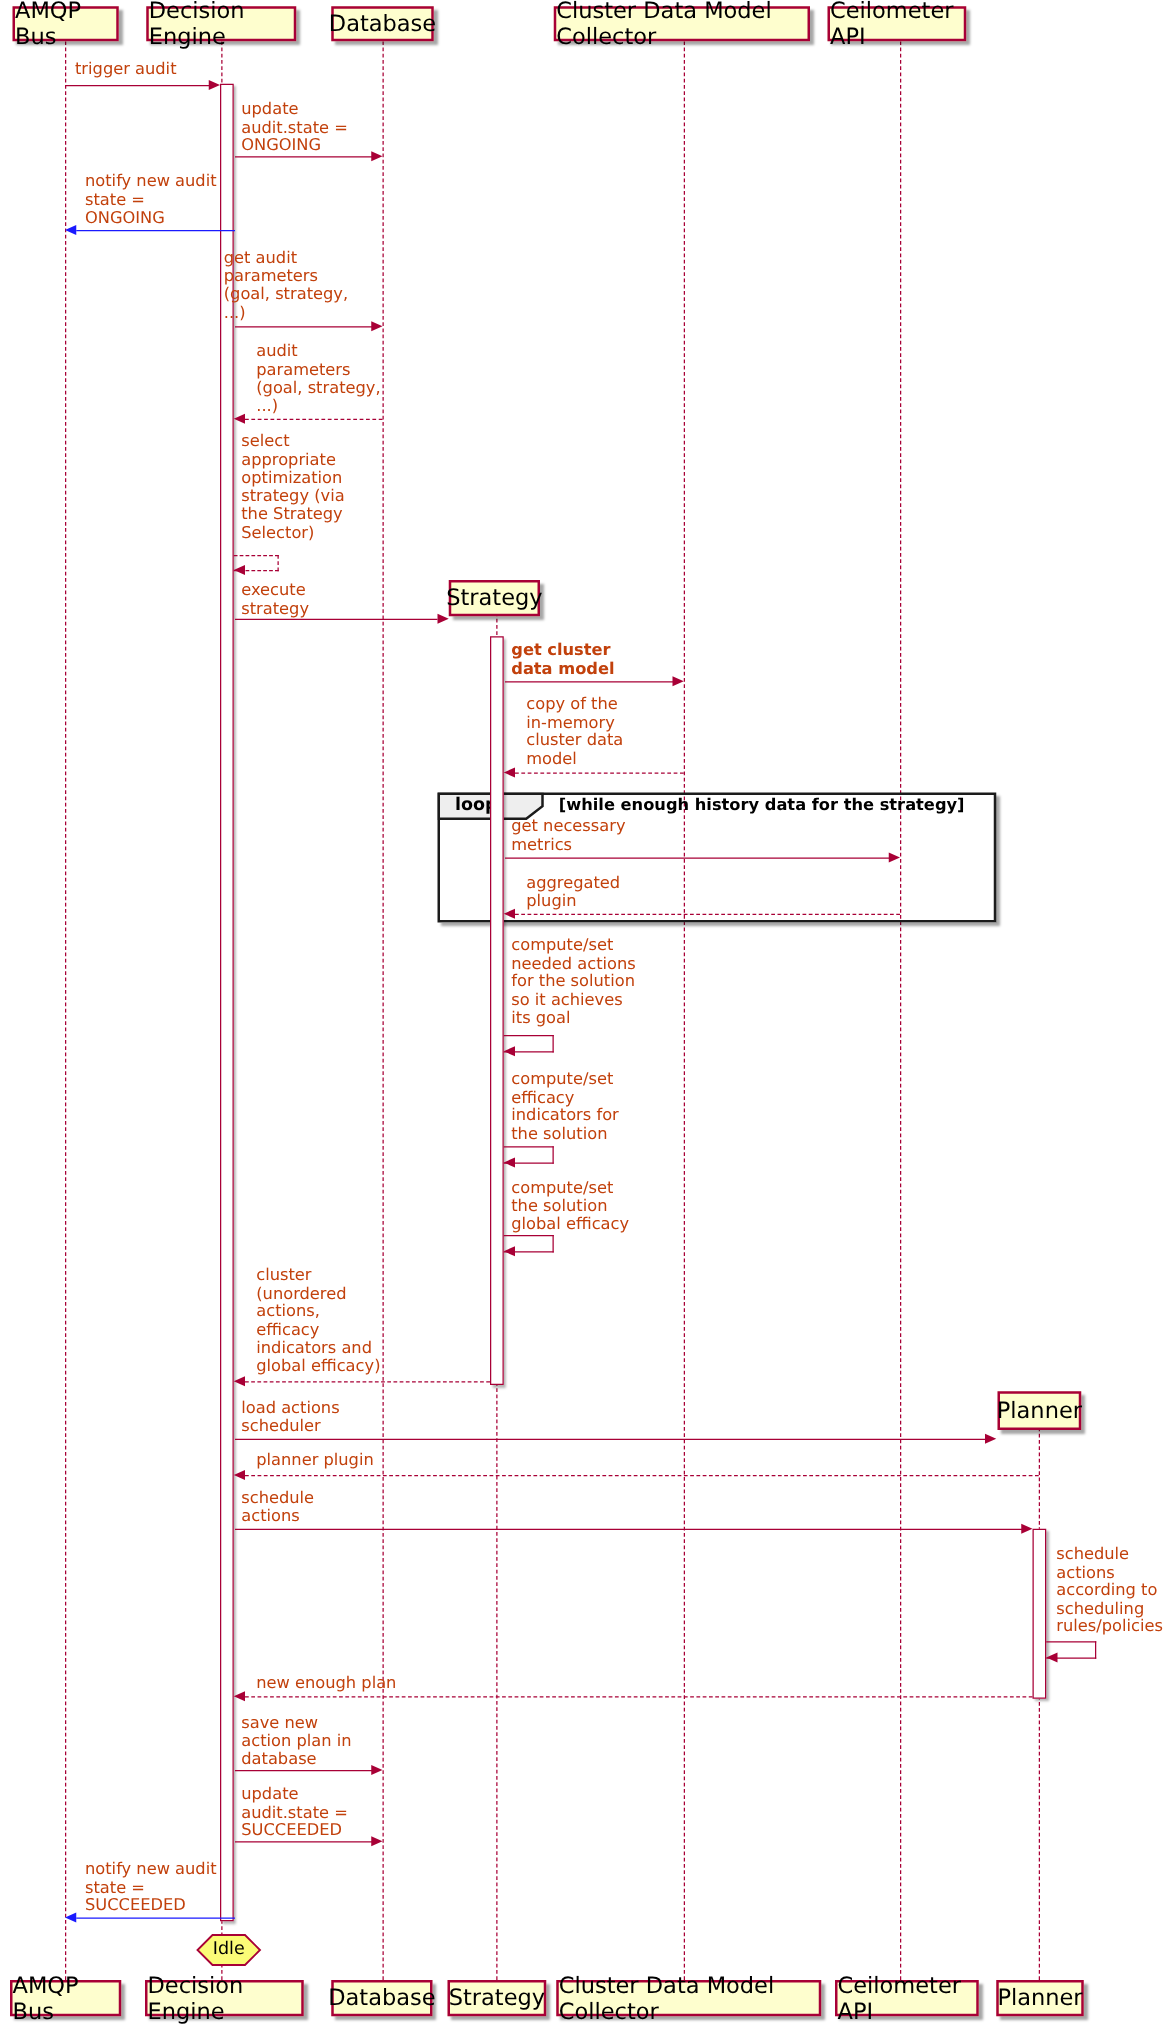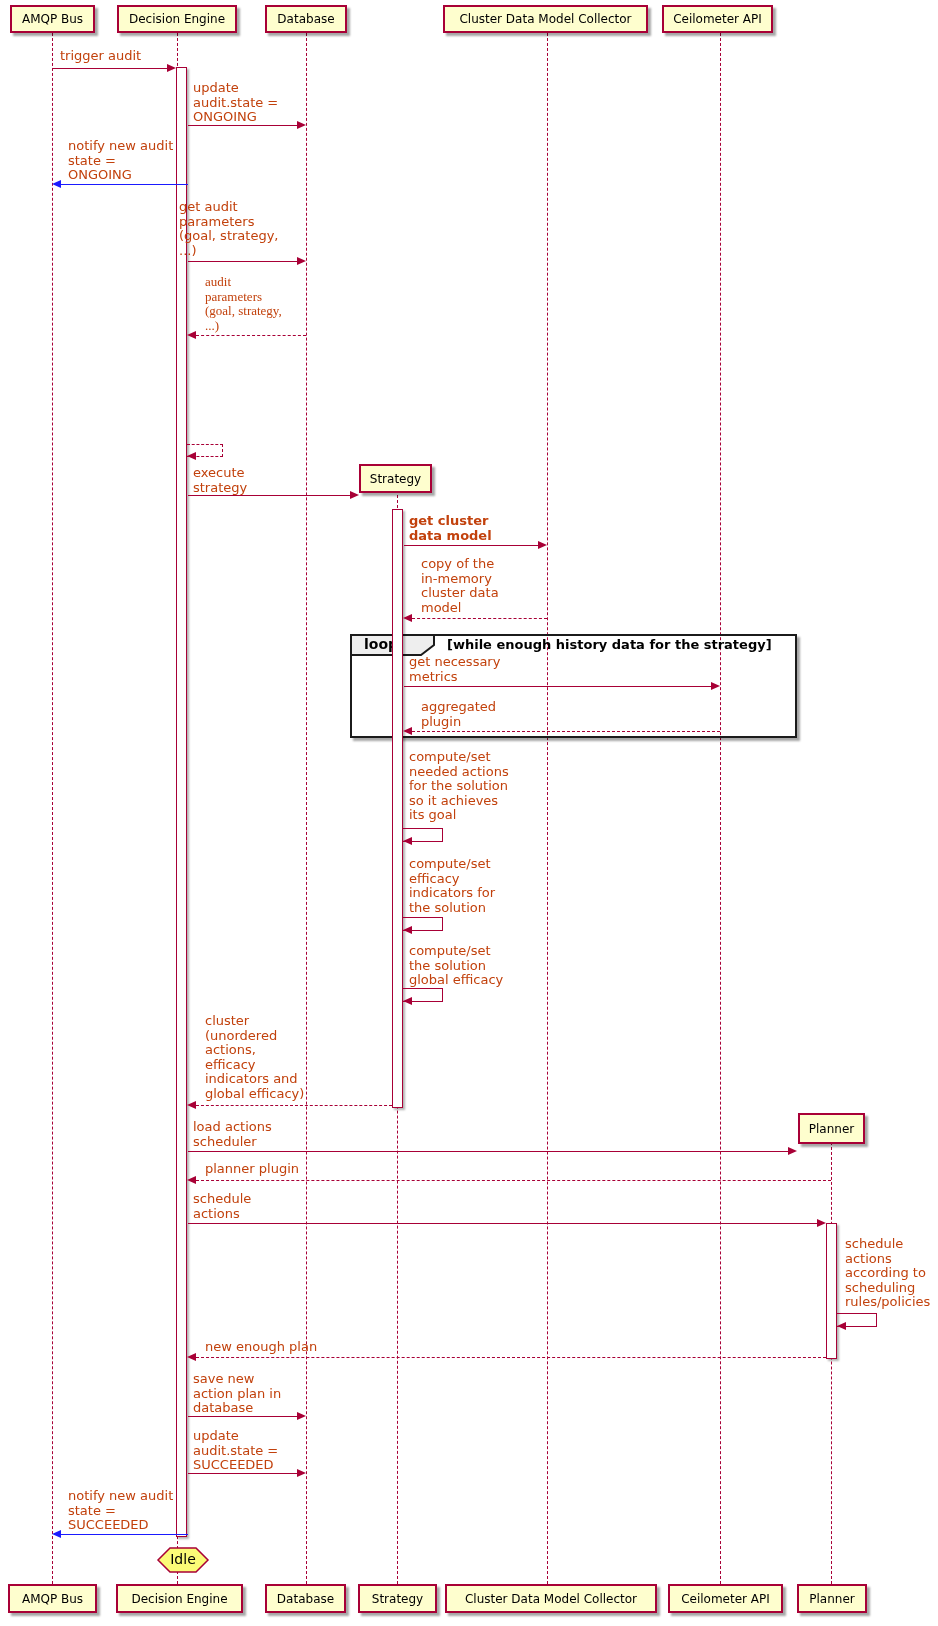--- a/index.html
+++ b/index.html
@@ -1,21 +1,21 @@
 <!DOCTYPE html>
 <html style="--line: #A80036; --fill: #FEFECE; --note: #FBFB77; --blue: #1a1aff; --frame: #1b1b1b; --tab: #EEEEEE;"><head>
 <meta charset="utf-8">
 <style>
   html,body{margin:0;padding:0;background:#ffffff;}
   .diagram{position:relative;width:938px;height:1626px;background:#ffffff;
            font-family:"DejaVu Sans", "Liberation Sans", sans-serif;color:#000;overflow:hidden;}
   .lifeline{position:absolute;width:0;border-left:1px dashed var(--line);}
   .pbox{position:absolute;background:var(--fill);border:2px solid var(--line);
         box-shadow:3px 3px 2px rgba(0,0,0,0.35);display:flex;align-items:center;justify-content:center;
-        font-size:12px;color:#000;box-sizing:border-box;}
+        font-size:18px;color:#000;box-sizing:border-box;}
   .bar{position:absolute;width:9px;background:#ffffff;border:1px solid var(--line);
        box-shadow:2px 2px 2px rgba(0,0,0,0.3);box-sizing:content-box;}
   .mlabel{position:absolute;font-size:13px;line-height:14.5px;white-space:pre;color:#c2410c;}
   .mline{position:absolute;height:0;border-top:1px solid var(--line);}
   .mline.dashed{border-top-style:dashed;}
   .mline.blue{border-top-color:var(--blue);}
   .ah{position:absolute;width:0;height:0;border-style:solid;}
   .ah.r{border-width:4px 0 4px 9px;border-color:transparent transparent transparent var(--line);}
   .ah.l{border-width:4px 9px 4px 0;border-color:transparent var(--line) transparent transparent;}
   .ah.l.blue{border-color:transparent var(--blue) transparent transparent;}
@@ -72,27 +72,33 @@
   <div class="mline blue" style="left:61px;top:184px;width:127px;"></div>
   <div class="ah l blue" style="left:52px;top:180px;"></div>
 
   <div class="mlabel" style="left:179px;top:200px;">get audit
 parameters
 (goal, strategy,
 ...)</div>
   <div class="mline" style="left:188px;top:261px;width:110px;"></div>
   <div class="ah r" style="left:297px;top:257px;"></div>
 
-  <div class="mlabel" style="left:205px;top:275px;font-family:Liberation Serif, serif;">audit
+  <div class="mlabel" style="left:205px;top:275px;">audit
 parameters
 (goal, strategy,
 ...)</div>
   <div class="mline dashed" style="left:196px;top:335px;width:110px;"></div>
   <div class="ah l" style="left:187px;top:331px;"></div>
 
+  <div class="mlabel" style="left:193px;top:347px;">select
+appropriate
+optimization
+strategy (via
+the Strategy
+Selector)</div>
   <div class="selfloop dashed" style="left:187px;top:444px;width:36px;height:13px;"></div>
   <div class="ah l" style="left:187px;top:452px;"></div>
 
   <div class="mlabel" style="left:193px;top:466px;">execute
 strategy</div>
   <div class="mline" style="left:188px;top:495px;width:162px;"></div>
   <div class="ah r" style="left:350px;top:491px;"></div>
   <div class="pbox" style="left:359px;top:464px;width:73px;height:29px;">Strategy</div>
 
   <div class="mlabel" style="left:409px;top:514px;font-weight:bold;">get cluster

